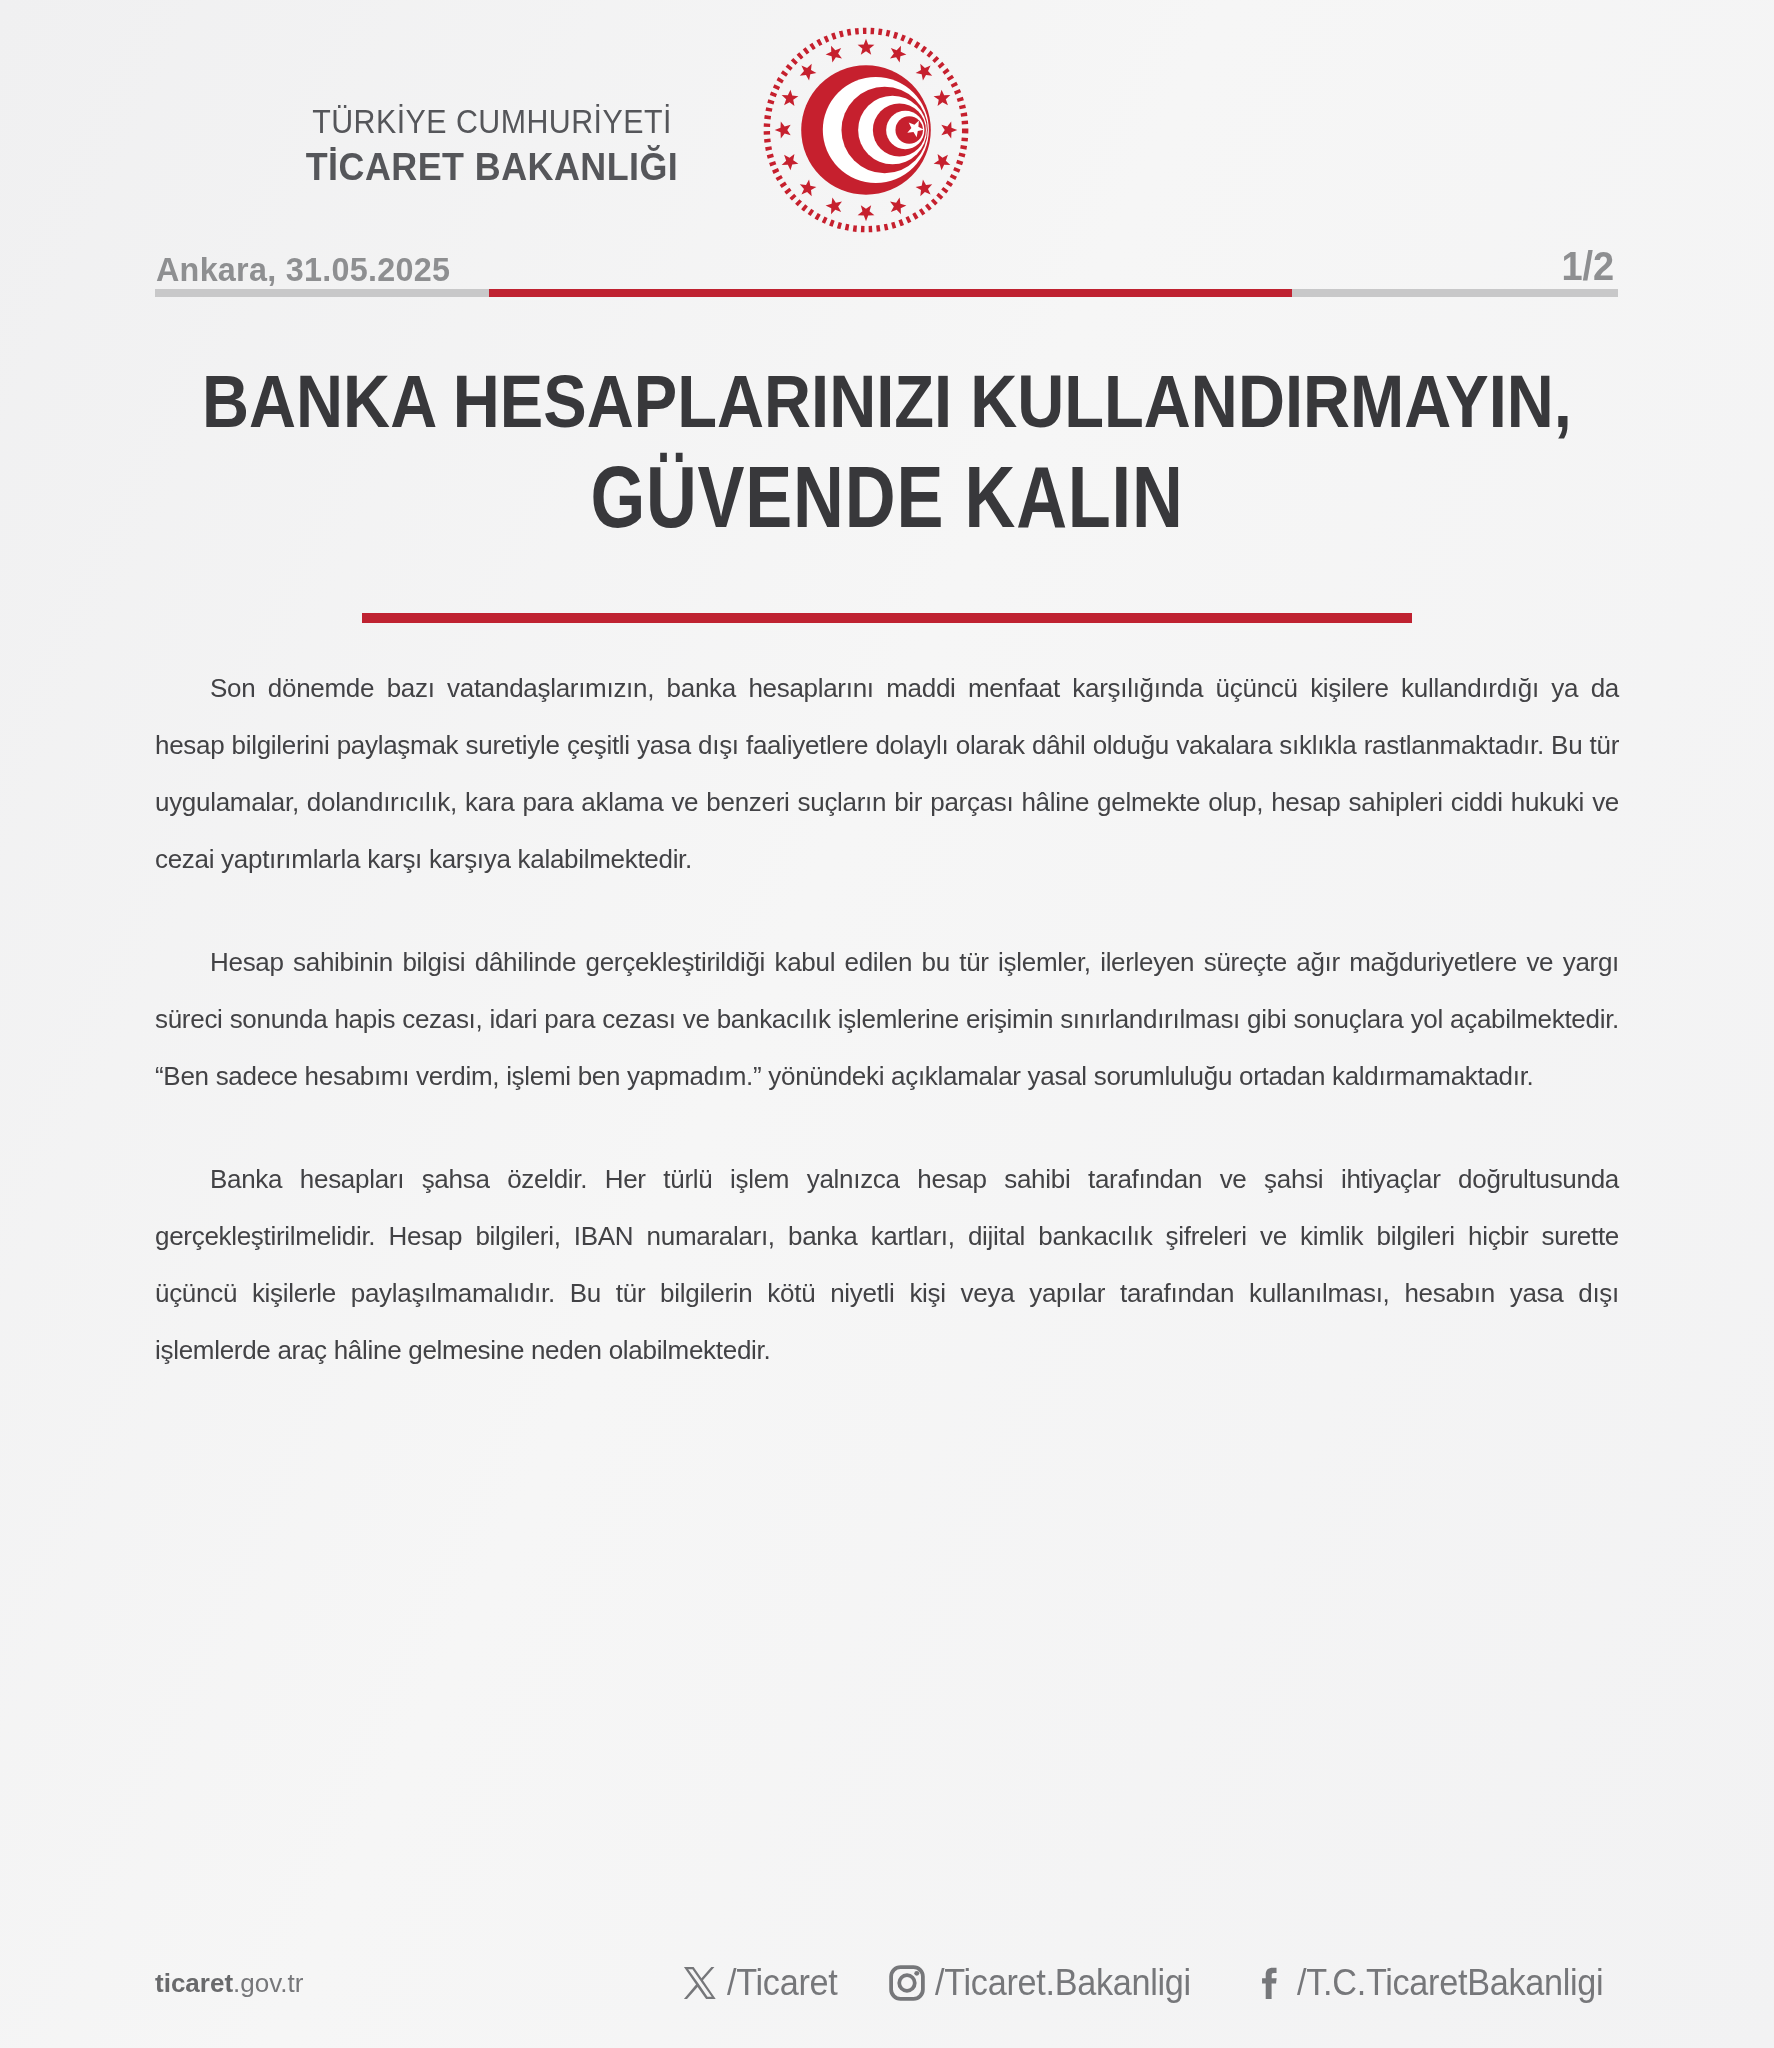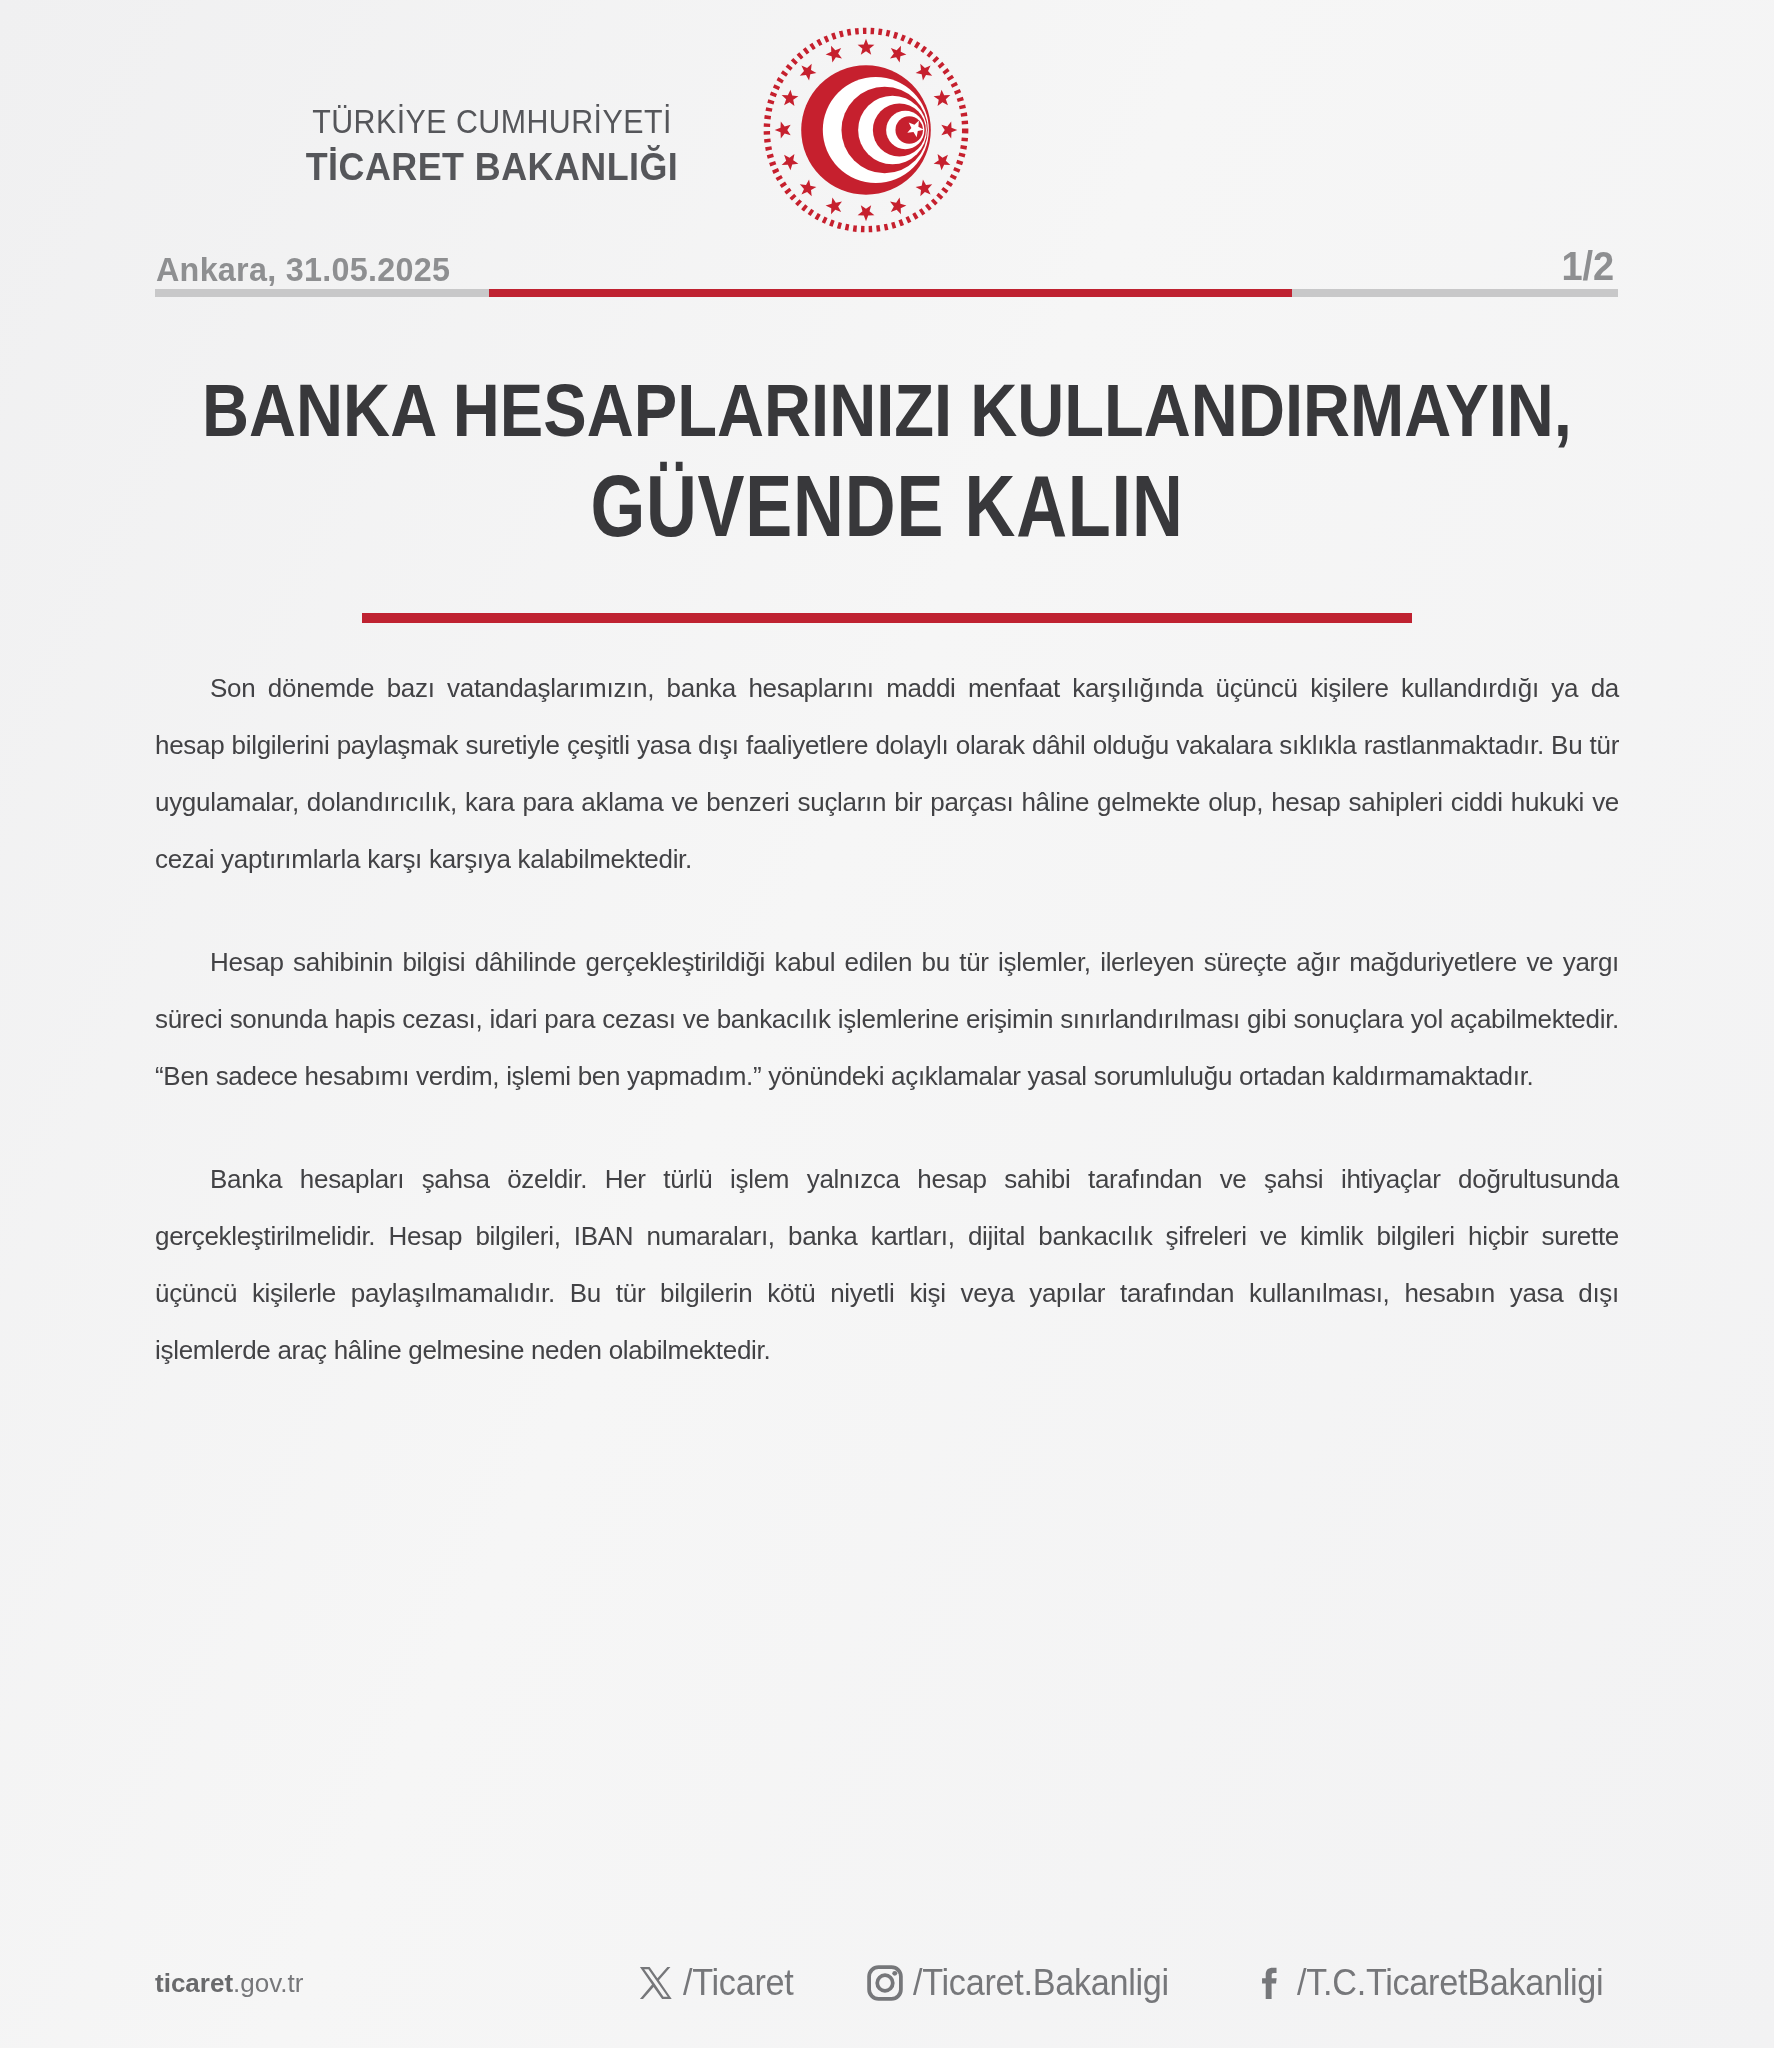--- a/index.html
+++ b/index.html
@@ -25,38 +25,38 @@
   .dateline{position:absolute;top:250px;left:156px;font-size:34px;font-weight:700;letter-spacing:.3px;color:var(--muted-text,#8e8f91);transform-origin:left center;transform:scaleX(.95);}
   .page-indicator{position:absolute;top:244px;right:158px;font-size:40px;font-weight:700;color:var(--muted-text,#8e8f91);transform:scaleX(.95);}
   .hdr-rule{
     position:absolute;top:289px;left:155px;width:1463px;height:8px;
     background:linear-gradient(to right,
       var(--rule-gray,#c8c8c9) 0 22.8%,
       var(--accent-red,#bf2231) 22.8% 77.7%,
       var(--rule-gray,#c8c8c9) 77.7% 100%);
   }
   
-  .title{position:absolute;top:365px;left:0;width:100%;text-align:center;color:var(--title-text,#38383b);}
+  .title{position:absolute;top:356px;left:0;width:100%;text-align:center;color:var(--title-text,#38383b);}
   .title-line1{display:block;font-size:74px;font-weight:600;line-height:92px;white-space:nowrap;transform:scaleX(.88);transform-origin:center;}
   .title-line2{display:block;font-size:88px;font-weight:800;line-height:98px;white-space:nowrap;transform:scaleX(.80);transform-origin:center;letter-spacing:1px;}
   .title-underline{position:absolute;top:613px;left:50%;transform:translateX(-50%);width:1050px;height:10px;background:var(--accent-red,#bf2231);}
   
   .body-text{position:absolute;top:660px;left:155px;width:1464px;}
   .body-text p{
     margin:0 0 46px 0;
     font-size:26px;line-height:57px;
     letter-spacing:-.3px;
     text-align:justify;text-indent:55px;
     color:var(--body-text,#424245);
   }
   
   .footer{position:absolute;top:1962px;left:155px;right:155px;display:flex;justify-content:space-between;align-items:center;}
   .website{font-size:26px;color:var(--footer-text,#76777a);white-space:nowrap;}
   .website .site-bold{font-weight:700;color:#696a6c;}
-  .social{display:flex;align-items:center;gap:66px;}
+  .social{display:flex;align-items:center;gap:44px;}
   .social-item{display:flex;align-items:center;gap:8px;color:var(--footer-text,#76777a);}
   .social-item .handle{font-size:36px;letter-spacing:-.3px;transform:scaleX(.95);transform-origin:left center;white-space:nowrap;}
   .sicon{width:40px;height:40px;flex:0 0 auto;}
   .sicon .stroke{fill:none;stroke:var(--footer-text,#76777a);stroke-width:3.2;}
   .sicon .fillg{fill:var(--footer-text,#76777a);}
 </style>
 </head>
 <body>
 
 <div class="page">

